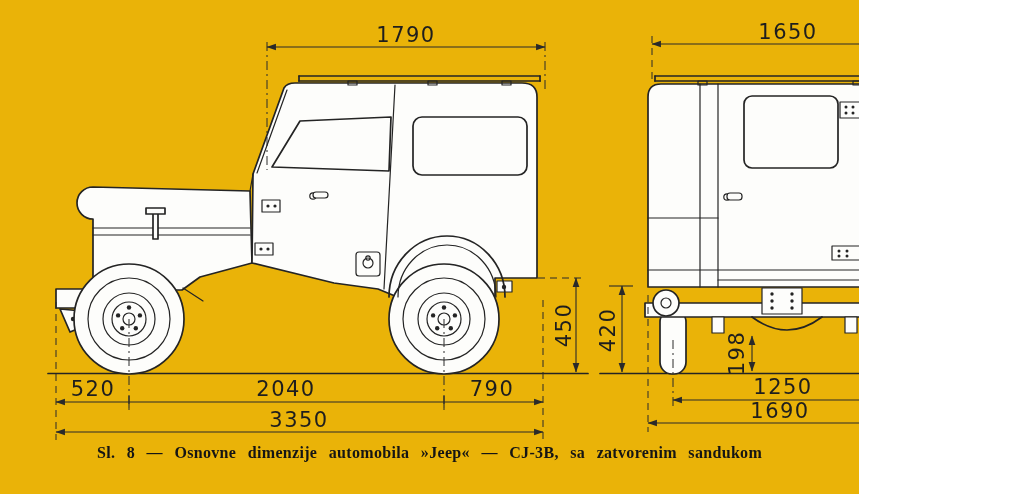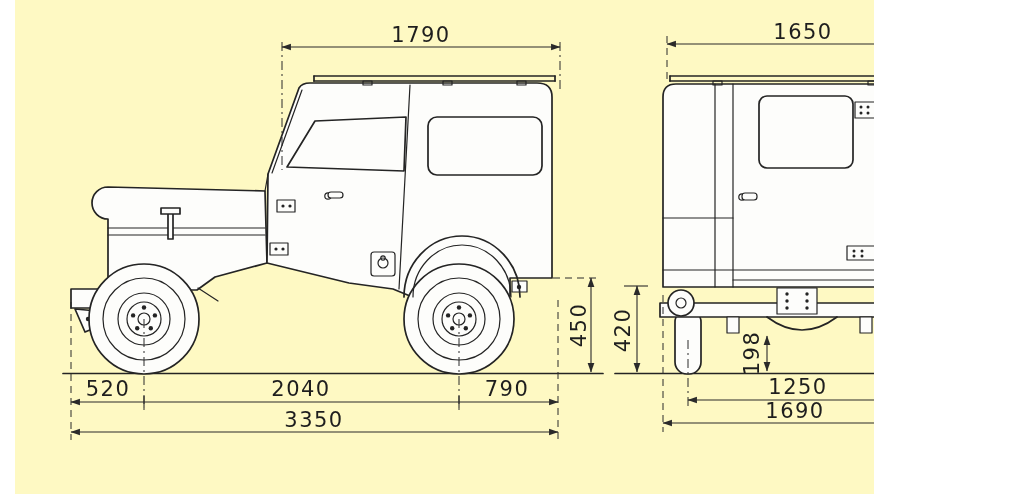--- a/index.html
+++ b/index.html
@@ -1,22 +1,21 @@
 <!DOCTYPE html>
 <html><head>
 <meta charset="utf-8">
 <style>
   html,body{margin:0;padding:0;}
   .page{
     position:relative;
     width:859px;height:494px;
-    background:#fef9c3;
+    background:#eab308;
     font-family:"Liberation Serif", serif;
     overflow:hidden;
-    margin-left:15px;
   }
   svg{display:block;}
   
   .draw path,.draw rect,.draw line,.draw circle,.draw polygon{
     stroke:#242424;stroke-width:1.7;fill:none;
     stroke-linecap:round;stroke-linejoin:round;
   }
   .draw .solid{fill:#fdfdfb;}
   .draw .fine{stroke-width:1.2;}
   .draw .dot{fill:#242424;stroke:none;}
@@ -254,14 +253,15 @@
     <line x1="673" y1="400" x2="891" y2="400" marker-start="url(#arr)" marker-end="url(#arr)"></line>
     <text x="783" y="394">1250</text>
 
     <path class="dash" d="M648,295 V432"></path>
     <path class="dash" d="M923,315 V432"></path>
     <line x1="648" y1="423" x2="923" y2="423" marker-start="url(#arr)" marker-end="url(#arr)"></line>
     <text x="780" y="418">1690</text>
   </g>
 </svg>
 
+<div class="caption">Sl. 8 — Osnovne dimenzije automobila »Jeep« — CJ-3B, sa zatvorenim sandukom</div>
 
 </div>
 
 </body></html>

